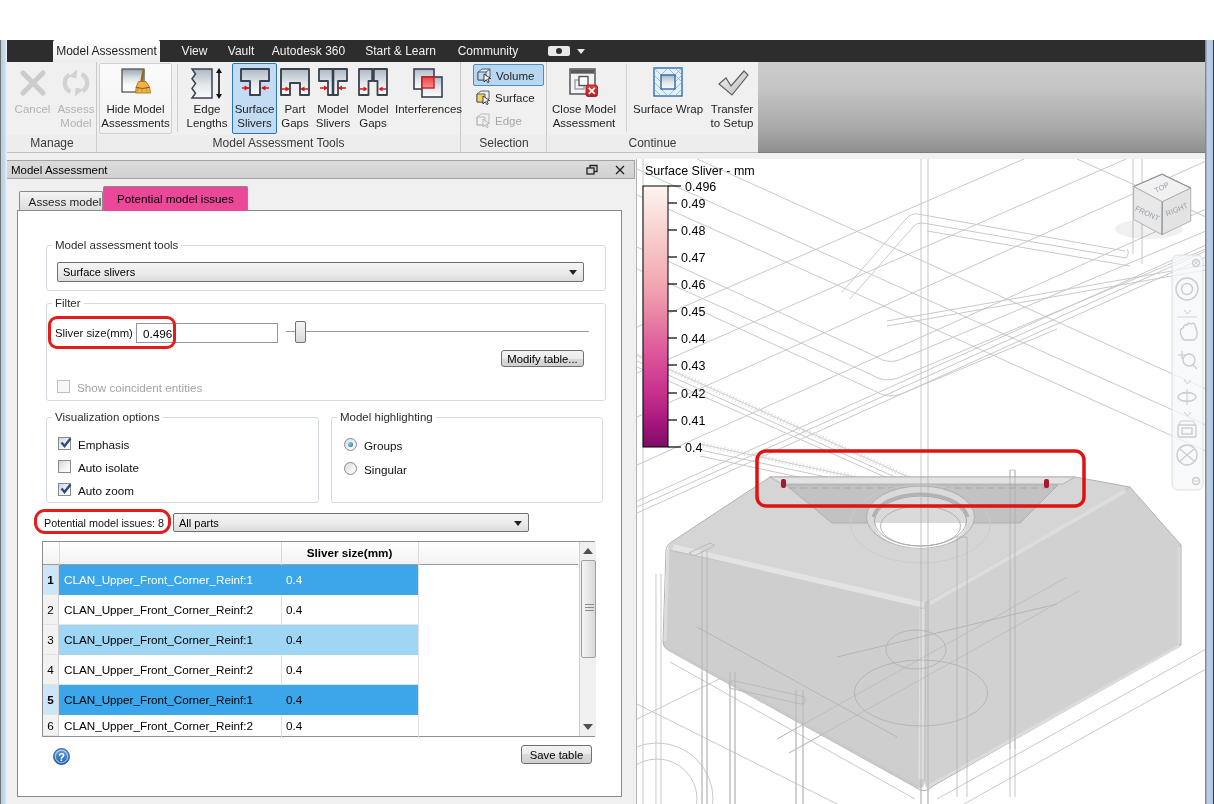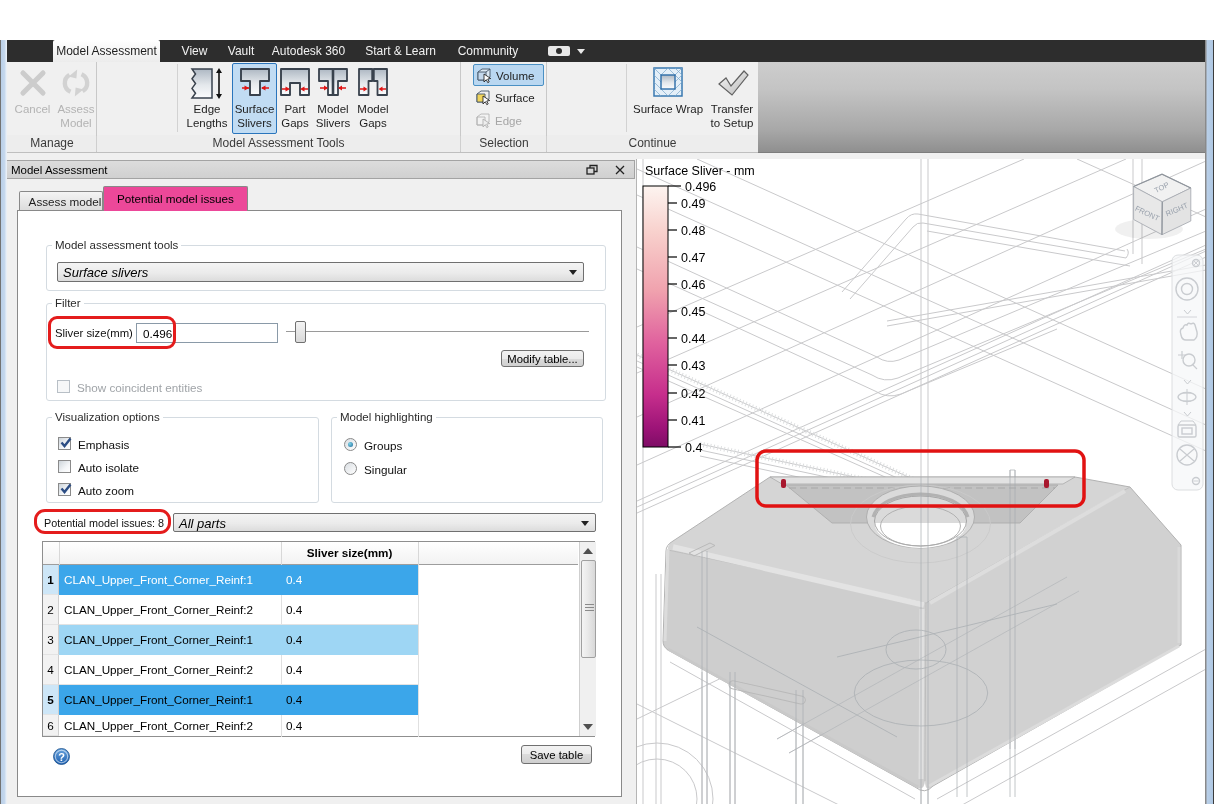--- a/index.html
+++ b/index.html
@@ -39,21 +39,21 @@
   .ptab { position:absolute; font-size:11.7px; text-align:center; }
   #ptab1 { left:19px; top:151px; width:84px; height:19px; background:linear-gradient(180deg,#f4f4f4,#dcdcdc); border:1px solid #898989; border-bottom:none; border-radius:2px 2px 0 0; line-height:19px; color:#1e1e1e;padding-left:8px; }
   #ptab2 { left:103px; top:146px; width:145px; height:25px; background:#ec4899; border:1px solid #898989; border-bottom:none; border-radius:2px 2px 0 0; line-height:24px; color:#000; z-index:3; }
   #pwhite { left:17px; top:170px; width:605px; height:587px; background:#ffffff; border:1px solid #898989; z-index:2; }
 
   .gbox { position:absolute; border:1px solid #d4dbe1; border-radius:3px; z-index:4; }
   .glab { position:absolute; font-size:11.5px; color:#2b2b2b; background:#fff; padding:0 3px; z-index:5; }
   .wlab { position:absolute; font-size:11.7px; color:#101010; z-index:5; }
   .wlab.dis { color:#a0a4a8; }
 
-  .combo { position:absolute; border:1px solid #707070; border-radius:2px; background:linear-gradient(180deg,#f4f4f4 0,#ebebeb 55%,#dcdcdc 100%); font-size:13px; color:#000; z-index:5;font-style:italic; }
+  .combo { position:absolute; border:1px solid #707070; border-radius:2px; background:linear-gradient(180deg,#f4f4f4 0,#ebebeb 55%,#dcdcdc 100%); font-size:11px; color:#000; z-index:5; }
   .combo .ctext { position:absolute; left:5px; top:50%; transform:translateY(-50%); }
   .carrow { position:absolute; right:6px; top:50%; margin-top:-2px; width:0; height:0; border-left:4px solid transparent; border-right:4px solid transparent; border-top:5px solid #222; }
 
   .btn7 { position:absolute; border:1px solid #707070; border-radius:3px; background:linear-gradient(180deg,#f2f2f2 0,#ebebeb 50%,#dbdbdb 50%,#cfcfcf 100%); font-size:11.3px; color:#000; text-align:center; z-index:5; white-space:nowrap; }
 
   .redbox { position:absolute; border:3px solid #e41c1c; border-radius:9px; z-index:6; }
 
   .cb { position:absolute; width:13px; height:13px; border:1px solid #8a8a8a; background:linear-gradient(135deg,#cdd4da 0,#f4f6f8 60%,#ffffff 100%); z-index:5; }
   .cb.dis { border-color:#b8bfc6; background:#f6f7f8; }
   .cb svg { position:absolute; left:0px; top:-2px; }
@@ -129,20 +129,32 @@
         <g fill="none" stroke="#d2d2d2" stroke-width="4.4">
           <path d="M10.5 24.8 A9.6 9.6 0 0 1 9.5 7.8"></path>
           <path d="M21.5 7.2 A9.6 9.6 0 0 1 22.5 24.2"></path>
         </g>
         <path d="M8.6 9.6 L17.2 2.6 L16.4 11.4 z" fill="#d2d2d2"></path>
         <path d="M23.4 22.4 L14.8 29.4 L15.6 20.6 z" fill="#d2d2d2"></path>
       </svg>
       <div class="lb dis">Assess<br>Model</div>
     </div>
     
+    <div class="rbtn" style="left:99px;width:73px;border-color:#d0d0d0;background:linear-gradient(180deg,#fbfbfb,#f1f1f1);">
+      <svg class="ic" width="34" height="34" viewBox="0 0 34 34">
+        <rect x="3" y="2" width="22" height="23" fill="url(#hgrad)" stroke="#555" stroke-width="1.3"></rect>
+        <g>
+          <path d="M23.4 3 l2.4 0.5 -2.2 11.5 -2.4 -0.5 z" fill="#9a6a1e"></path>
+          <path d="M19.5 14.5 h7.5 l3.5 5.5 1 6 h-15 l0.7 -6 z" fill="#efb347" stroke="#b07418" stroke-width="0.9"></path>
+          <path d="M19.5 20.5 l-1.6 5 M23 20.8 v4.8 M26.8 20.5 l1.6 5" stroke="#c58a20" stroke-width="0.9" fill="none"></path>
+          <path d="M16.8 20.3 q6.5 2.4 13.8 0" stroke="#8a5a14" stroke-width="1" fill="none"></path>
+        </g>
+      </svg>
+      <div class="lb">Hide Model<br>Assessments</div>
+    </div>
     
     <div class="rbtn" style="left:183px;width:48px;border-color:transparent;">
       <svg class="ic" width="36" height="33" viewBox="0 0 36 33">
         <path d="M6 2 h20 v29 h-20 l3.5 -4.8 -3.5 -4.8 3.5 -4.8 -3.5 -4.8 3.5 -4.8 z" fill="url(#icg)" stroke="#39424d" stroke-width="1.5" transform="translate(-3,0)"></path>
         <path d="M30 3 v27" stroke="#111" stroke-width="1.6"></path>
         <path d="M30 1 l-3 5 h6 z M30 32 l-3 -5 h6 z" fill="#111"></path>
       </svg>
       <div class="lb">Edge<br>Lengths</div>
     </div>
     
@@ -177,40 +189,59 @@
     <div class="rbtn" style="left:354px;width:38px;border-color:transparent;">
       <svg class="ic" width="34" height="33" viewBox="0 0 34 33">
         <path d="M3 2 h13.2 v12 h-3.7 v14 h-9.5 z" fill="url(#icg)" stroke="#39424d" stroke-width="1.8" stroke-linejoin="round"></path>
         <path d="M31 2 h-13.2 v12 h3.7 v14 h9.5 z" fill="url(#icg)" stroke="#39424d" stroke-width="1.8" stroke-linejoin="round"></path>
         <path d="M4 22 h5 M30 22 h-5" stroke="#e01414" stroke-width="1.6"></path>
         <path d="M11.5 22 l-4 -2.6 v5.2 z M22.5 22 l4 -2.6 v5.2 z" fill="#e01414"></path>
       </svg>
       <div class="lb">Model<br>Gaps</div>
     </div>
     
+    <div class="rbtn" style="left:394px;width:66px;border-color:transparent;">
+      <svg class="ic" width="34" height="33" viewBox="0 0 34 33">
+        <rect x="4" y="2" width="20" height="20" fill="url(#icg)" stroke="#39424d" stroke-width="1.6"></rect>
+        <rect x="13" y="11" width="20" height="20" fill="url(#icg)" stroke="#39424d" stroke-width="1.6" transform="translate(-1,-1)"></rect>
+        <rect x="12" y="10" width="12" height="11" fill="url(#redg)" stroke="#c41e1e" stroke-width="1.4"></rect>
+      </svg>
+      <div class="lb" style="top:38px;">Interferences</div>
+    </div>
     
     <div class="selbtn" style="top:24px;border:1px solid #4a90c4;background:#b9d7f1;border-radius:2px;">
       <svg width="17" height="17" viewBox="0 0 17 17" style="margin-left:2px;">
         <path d="M2 5 l4-3 h8 v8 l-4 3 h-8 z" fill="#dce9f5" stroke="#456" stroke-width="0.9"></path>
         <path d="M2 5 h8 v8 h-8 z" fill="#c4d8ec" stroke="#456" stroke-width="0.9"></path>
         <path d="M10 5 l4 -3 M10 13 l4 -3" stroke="#456" stroke-width="0.9" fill="none"></path>
         <path d="M8 7 l0 8 2.3-2.3 1.5 3 1.4-0.8 -1.5 -2.9 3 -0.5 z" fill="#fff" stroke="#111" stroke-width="0.8"></path>
       </svg>Volume</div>
     <div class="selbtn" style="top:47px;">
       <svg width="17" height="17" viewBox="0 0 17 17" style="margin-left:2px;">
         <path d="M2 5 l4-3 h8 v8 l-4 3 h-8 z" fill="#eee" stroke="#456" stroke-width="0.9"></path>
         <path d="M2 5 h8 v8 h-8 z" fill="#f0d45c" stroke="#456" stroke-width="0.9"></path>
         <path d="M8 7 l0 8 2.3-2.3 1.5 3 1.4-0.8 -1.5 -2.9 3 -0.5 z" fill="#fff" stroke="#111" stroke-width="0.8"></path>
       </svg>Surface</div>
     <div class="selbtn" style="top:70px;color:#a6a6a6;">
       <svg width="17" height="17" viewBox="0 0 17 17" style="margin-left:2px;">
         <path d="M2 5 l4-3 h8 v8 l-4 3 h-8 z M2 5 h8 v8 h-8 z" fill="#f2f2f2" stroke="#b4b4b4" stroke-width="0.9"></path>
         <path d="M8 7 l0 8 2.3-2.3 1.5 3 1.4-0.8 -1.5 -2.9 3 -0.5 z" fill="#eee" stroke="#aaa" stroke-width="0.8"></path>
       </svg>Edge</div>
     
+    <div class="rbtn" style="left:548px;width:72px;border-color:transparent;">
+      <svg class="ic" width="34" height="33" viewBox="0 0 34 33">
+        <rect x="3" y="2" width="25" height="25" fill="#f2f3f4" stroke="#4a4a4a" stroke-width="1.4"></rect>
+        <rect x="3.7" y="2.7" width="23.6" height="4" fill="#5a5a5a"></rect>
+        <rect x="8" y="13" width="9" height="9" fill="none" stroke="#9aa0a6" stroke-width="1.4"></rect>
+        <rect x="12" y="9.5" width="9" height="9" fill="#fff" stroke="#555" stroke-width="1.4"></rect>
+        <rect x="19" y="18" width="11.5" height="11.5" rx="2" fill="url(#badg)" stroke="#a81818" stroke-width="0.9"></rect>
+        <path d="M21.8 20.8 l6 6 M27.8 20.8 l-6 6" stroke="#fff" stroke-width="1.7"></path>
+      </svg>
+      <div class="lb">Close Model<br>Assessment</div>
+    </div>
     
     <div class="rbtn" style="left:632px;width:72px;border-color:transparent;">
       <svg class="ic" width="34" height="33" viewBox="0 0 34 33">
         <rect x="3" y="1" width="28" height="28" fill="#e4eff8" stroke="#3878b0" stroke-width="1.5"></rect>
         <path d="M3 1 l7 7 m7-7 l-7 7 m7-7 l7 7 m7-7 l-7 7 m7 0 l-7 7 m7-7 l-7-7 m7 14 l-7 7 m7-7 l-7-7 m7 14 l-7 7 m0-21 l-7 7 m7 0 l-7 7 m7 0 l-7 7 m-7-21 l7 7 m-7 0 l7 7 m-7 0 l7 7 m-14-21 l7 7 m-7 0 l7 7 m-7 0 l7 7" stroke="#7aa8cc" stroke-width="0.7" fill="none"></path>
         <rect x="10" y="8" width="14" height="14" fill="url(#icg)" stroke="#2d6da8" stroke-width="1.4"></rect>
       </svg>
       <div class="lb" style="top:38px;white-space:nowrap;">Surface Wrap</div>
     </div>
     
@@ -305,21 +336,21 @@
     <div class="glab abs" style="left:337px;top:371px;">Model highlighting</div>
     <div class="radio" style="left:344px;top:398px;">
         <span class="dot"></span>
       </div>
     <div class="wlab abs" style="left:364px;top:399px;">Groups</div>
     <div class="radio" style="left:344px;top:422px;"></div>
     <div class="wlab abs" style="left:364px;top:423px;">Singular</div>
 
     <div class="wlab abs" style="left:44px;top:477px;font-size:10.8px;">Potential model issues: 8</div>
     <div class="redbox" style="left:34px;top:469px;width:137px;height:25px;border-radius:11px;"></div>
-    <div class="combo abs" style="left:173px;top:473px;width:423px;height:19px;">
+    <div class="combo abs" style="left:173px;top:473px;width:356px;height:19px;">
         <span class="ctext">All parts</span>
         <span class="carrow"></span>
       </div>
 
     <div id="tbl" class="abs">
       <div id="thead">
         <div class="tcell" style="left:0;width:16px;height:23px;"></div>
         <div class="tcell" style="left:238px;width:137px;height:23px;line-height:22px;text-align:center;">Sliver size(mm)</div>
         <div class="hline" style="left:16px;"></div>
         <div class="hline" style="left:238px;"></div>

